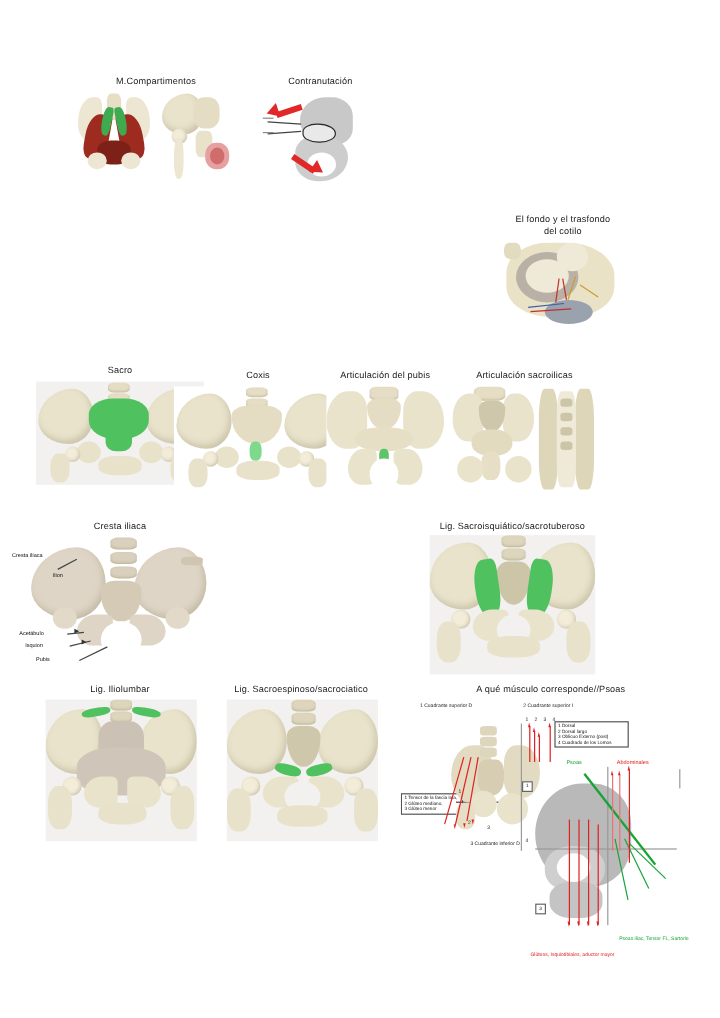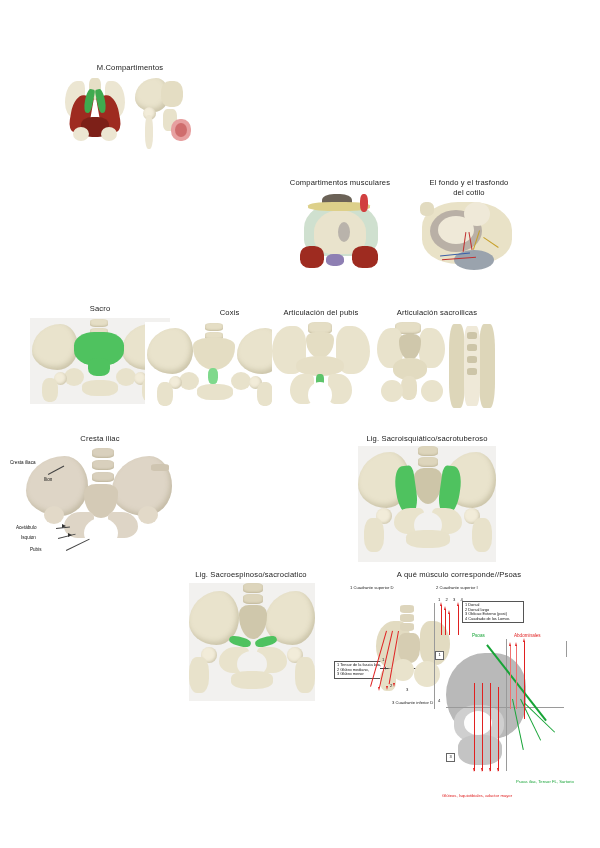--- a/index.html
+++ b/index.html
@@ -171,38 +171,45 @@
       <div class="ilium-l" style="left:4px;top:3px;width:34px;height:34px;"></div>
       <div class="bone" style="left:30px;top:6px;width:22px;height:26px;background:#e4ddc3;border-radius:40%;"></div>
       <div class="femhead" style="left:12px;top:32px;width:13px;height:13px;"></div>
       <div class="femur" style="left:14px;top:40px;width:8px;height:34px;"></div>
       <div class="bone" style="left:32px;top:34px;width:14px;height:22px;background:#e8e2cb;border-radius:30%;"></div>
       <div style="position:absolute;left:40px;top:44px;width:20px;height:22px;background:#e7a0a0;border-radius:45%;"></div>
       <div style="position:absolute;left:44px;top:48px;width:12px;height:14px;background:#cf6d6d;border-radius:50%;"></div>
     </div>
   </div>
 
-
-
-
-
-  <div class="panel" style="left:276px; top:178px; width:128px; height:110px;">
-    <div class="panel-title">Compartimentos musculares</div>
-    <div class="figure fig-white" style="left:22px; top:14px; width:84px; height:78px;">
-      <div style="position:absolute;left:6px;top:10px;width:74px;height:54px;background:#cfe0cf;border-radius:48% 48% 30% 30%;"></div>
-      <div style="position:absolute;left:16px;top:18px;width:52px;height:44px;background:#e9e3cc;border-radius:50% 50% 35% 35%;"></div>
-      <div style="position:absolute;left:24px;top:2px;width:30px;height:16px;background:#6b6257;border-radius:40%;"></div>
-      <div style="position:absolute;left:10px;top:10px;width:62px;height:9px;background:#ddd08a;border-radius:40%;"></div>
-      <div style="position:absolute;left:40px;top:30px;width:12px;height:20px;background:#b9b3ab;border-radius:50%;"></div>
-      <div style="position:absolute;left:2px;top:54px;width:24px;height:22px;background:#9e2b20;border-radius:40%;"></div>
-      <div style="position:absolute;left:54px;top:54px;width:26px;height:22px;background:#9e2b20;border-radius:40%;"></div>
-      <div style="position:absolute;left:28px;top:62px;width:18px;height:12px;background:#8e7fb3;border-radius:40%;"></div>
-      <div style="position:absolute;left:62px;top:2px;width:8px;height:18px;background:#d14040;border-radius:40%;"></div>
-    </div>
-  </div>
+  <div class="panel" style="left:212px; top:63px; width:110px; height:105px;">
+    <div class="panel-title">Contranutación</div>
+    <div class="figure fig-white" style="left:4px; top:14px; width:100px; height:78px;">
+      <div class="gray-b" style="position:absolute;left:34px;top:4px;width:44px;height:40px;border-radius:55% 45% 40% 60%;background:#c8c8c8;"></div>
+      <div class="gray-b" style="position:absolute;left:30px;top:36px;width:44px;height:38px;border-radius:40% 50% 55% 45%;background:#cdcdcd;"></div>
+      <div style="position:absolute;left:40px;top:50px;width:24px;height:20px;border-radius:50%;background:#ffffff;"></div>
+      <div style="position:absolute;left:36px;top:26px;width:26px;height:14px;border:1.4px solid #2a2a2a;border-radius:45% 55% 50% 50%;background:#e9e9e9;"></div>
+      <div class="arrow-red" style="left:6px;top:10px;width:30px;height:10px;">
+        <div style="position:absolute;left:8px;top:3px;width:22px;height:5px;background:#e02828;transform:rotate(-18deg);"></div>
+        <div style="position:absolute;left:0px;top:0px;width:0;height:0;border-top:6px solid transparent;border-bottom:6px solid transparent;border-right:10px solid #e02828;transform:rotate(-18deg);"></div>
+      </div>
+      <div class="arrow-red" style="left:26px;top:54px;width:32px;height:12px;">
+        <div style="position:absolute;left:0px;top:3px;width:22px;height:5px;background:#e02828;transform:rotate(34deg);"></div>
+        <div style="position:absolute;left:18px;top:4px;width:0;height:0;border-top:6px solid transparent;border-bottom:6px solid transparent;border-left:10px solid #e02828;transform:rotate(34deg);"></div>
+      </div>
+      <div class="callout-line" style="left:7px;top:24px;width:28px;transform:rotate(4deg);"></div>
+      <div class="callout-line" style="left:7px;top:34px;width:28px;transform:rotate(-4deg);"></div>
+      <div style="position:absolute;left:3px;top:21px;width:9px;height:1px;background:#8a8a8a;"></div>
+      <div style="position:absolute;left:3px;top:33px;width:9px;height:1px;background:#8a8a8a;"></div>
+    </div>
+  </div>
+
+
+
+
 
   <div class="panel" style="left:404px; top:178px; width:130px; height:110px;">
     <div class="panel-title">El fondo y el trasfondo
 del cotilo</div>
     <div class="figure fig-white" style="left:16px; top:24px; width:96px; height:68px;">
       <div style="position:absolute;left:2px;top:0px;width:90px;height:62px;background:#e9e2c7;border-radius:40% 45% 40% 40%;"></div>
       <div style="position:absolute;left:10px;top:8px;width:52px;height:42px;background:#b9b0a6;border-radius:50%;"></div>
       <div style="position:absolute;left:18px;top:14px;width:36px;height:28px;background:#efe9d8;border-radius:50%;"></div>
       <div style="position:absolute;left:44px;top:0px;width:26px;height:24px;background:#efe9d8;border-radius:50%;"></div>
       <div style="position:absolute;left:34px;top:48px;width:40px;height:20px;background:#9aa3ad;border-radius:50%;"></div>
@@ -228,21 +235,21 @@
       <div class="bone" style="left:34px;top:50px;width:20px;height:18px;"></div>
       <div class="bone" style="left:86px;top:50px;width:20px;height:18px;"></div>
       <div class="femhead" style="left:24px;top:54px;width:13px;height:13px;"></div>
       <div class="femhead" style="left:104px;top:54px;width:13px;height:13px;"></div>
       <div class="bone" style="left:12px;top:60px;width:16px;height:24px;border-radius:40%;"></div>
       <div class="bone" style="left:112px;top:60px;width:16px;height:24px;border-radius:40%;"></div>
       <div class="bone" style="left:52px;top:62px;width:36px;height:16px;border-radius:40%;"></div>
     </div>
   </div>
 
-  <div class="panel" style="left:145px; top:308px; width:140px; height:100px;padding-left:29px;">
+  <div class="panel" style="left:145px; top:308px; width:140px; height:100px;">
     <div class="panel-title">Coxis</div>
     <div class="figure fig-white" style="left:0px; top:14px; width:140px; height:86px;">
       <div class="ilium-l" style="left:2px;top:6px;width:46px;height:46px;"></div>
       <div class="ilium-r" style="left:92px;top:6px;width:46px;height:46px;"></div>
       <div class="vert" style="left:60px;top:1px;width:18px;height:8px;"></div>
       <div class="vert" style="left:60px;top:10px;width:18px;height:8px;"></div>
       <div class="sacrum" style="left:48px;top:16px;width:42px;height:32px;"></div>
       <div class="green-d" style="position:absolute;left:63px;top:46px;width:10px;height:16px;border-radius:40%;background:#7fd98c;"></div>
       <div class="bone" style="left:34px;top:50px;width:20px;height:18px;"></div>
       <div class="bone" style="left:86px;top:50px;width:20px;height:18px;"></div>
@@ -286,21 +293,21 @@
       <div class="bone" style="left:32px;top:2px;width:16px;height:84px;background:#ddd6b9;border-radius:30%;"></div>
       <div class="bone" style="left:17px;top:4px;width:16px;height:80px;background:#efe9d8;border-radius:24%;"></div>
       <div style="position:absolute;left:20px;top:10px;width:10px;height:7px;background:#cdc5a8;border-radius:30%;"></div>
       <div style="position:absolute;left:20px;top:22px;width:10px;height:7px;background:#cdc5a8;border-radius:30%;"></div>
       <div style="position:absolute;left:20px;top:34px;width:10px;height:7px;background:#cdc5a8;border-radius:30%;"></div>
       <div style="position:absolute;left:20px;top:46px;width:10px;height:7px;background:#cdc5a8;border-radius:30%;"></div>
     </div>
   </div>
 
   <div class="panel" style="left:8px; top:434px; width:178px; height:130px;">
-    <div class="panel-title" style="left:22px; width:140px;">Cresta iliac</div>
+    <div class="panel-title" style="left:22px; width:140px;">Cresta iliaca</div>
     <div class="figure fig-white" style="left:0px; top:12px; width:178px; height:118px;">
       <div class="ilium-l" style="left:18px;top:10px;width:62px;height:60px;background:#ded5c6;"></div>
       <div class="ilium-r" style="left:104px;top:10px;width:60px;height:60px;background:#ded5c6;"></div>
       <div class="vert" style="left:84px;top:2px;width:22px;height:10px;background:#d9d0bd;"></div>
       <div class="vert" style="left:84px;top:14px;width:22px;height:10px;background:#d9d0bd;"></div>
       <div class="vert" style="left:84px;top:26px;width:22px;height:10px;background:#d9d0bd;"></div>
       <div class="sacrum" style="left:76px;top:38px;width:34px;height:34px;background:#d4cab6;"></div>
       <div class="bone" style="left:56px;top:66px;width:30px;height:26px;background:#ded5c6;border-radius:60% 20% 30% 50%;"></div>
       <div class="bone" style="left:100px;top:66px;width:30px;height:26px;background:#ded5c6;border-radius:20% 60% 50% 30%;"></div>
       <div style="position:absolute;left:76px;top:72px;width:34px;height:30px;background:#ffffff;border-radius:50%;"></div>
@@ -338,20 +345,40 @@
       <div class="bone" style="left:74px;top:62px;width:30px;height:26px;background:#e9e3cc;border-radius:20% 60% 50% 30%;"></div>
       <div style="position:absolute;left:56px;top:66px;width:28px;height:26px;background:#f2f1ef;border-radius:50%;"></div>
       <div class="femhead" style="left:18px;top:62px;width:16px;height:16px;"></div>
       <div class="femhead" style="left:106px;top:62px;width:16px;height:16px;"></div>
       <div class="bone" style="left:6px;top:72px;width:20px;height:34px;border-radius:40%;"></div>
       <div class="bone" style="left:114px;top:72px;width:20px;height:34px;border-radius:40%;"></div>
       <div class="bone" style="left:48px;top:84px;width:44px;height:18px;border-radius:40%;"></div>
     </div>
   </div>
 
+  <div class="panel" style="left:30px; top:570px; width:140px; height:132px;">
+    <div class="panel-title">Lig. Iliolumbar</div>
+    <div class="figure fig-gray" style="left:8px; top:13px; width:126px; height:118px;">
+      <div class="ilium-l" style="left:0px;top:8px;width:48px;height:54px;"></div>
+      <div class="ilium-r" style="left:78px;top:8px;width:48px;height:54px;"></div>
+      <div class="vert" style="left:54px;top:0px;width:18px;height:9px;background:#ddd5bc;"></div>
+      <div class="vert" style="left:54px;top:10px;width:18px;height:9px;background:#ddd5bc;"></div>
+      <div class="green" style="position:absolute;left:30px;top:7px;width:24px;height:7px;border-radius:40%;background:#4fc25f;transform:rotate(-10deg);"></div>
+      <div class="green" style="position:absolute;left:72px;top:7px;width:24px;height:7px;border-radius:40%;background:#4fc25f;transform:rotate(10deg);"></div>
+      <div style="position:absolute;left:44px;top:18px;width:38px;height:46px;background:#cbc1b4;border-radius:30% 30% 45% 45%;"></div>
+      <div style="position:absolute;left:26px;top:40px;width:74px;height:40px;background:#cfc5b8;border-radius:40%;"></div>
+      <div class="bone" style="left:32px;top:64px;width:28px;height:26px;background:#e9e3cc;border-radius:60% 20% 30% 50%;"></div>
+      <div class="bone" style="left:68px;top:64px;width:28px;height:26px;background:#e9e3cc;border-radius:20% 60% 50% 30%;"></div>
+      <div class="femhead" style="left:14px;top:64px;width:16px;height:16px;"></div>
+      <div class="femhead" style="left:96px;top:64px;width:16px;height:16px;"></div>
+      <div class="bone" style="left:2px;top:72px;width:20px;height:36px;border-radius:40%;"></div>
+      <div class="bone" style="left:104px;top:72px;width:20px;height:36px;border-radius:40%;"></div>
+      <div class="bone" style="left:44px;top:86px;width:40px;height:18px;border-radius:40%;"></div>
+    </div>
+  </div>
 
   <div class="panel" style="left:175px; top:570px; width:152px; height:132px;">
     <div class="panel-title">Lig. Sacroespinoso/sacrociatico</div>
     <div class="figure fig-gray" style="left:14px; top:13px; width:126px; height:118px;">
       <div class="ilium-l" style="left:0px;top:8px;width:50px;height:54px;"></div>
       <div class="ilium-r" style="left:76px;top:8px;width:50px;height:54px;"></div>
       <div class="vert" style="left:54px;top:0px;width:20px;height:10px;background:#ddd5bc;"></div>
       <div class="vert" style="left:54px;top:11px;width:20px;height:10px;background:#ddd5bc;"></div>
       <div class="sacrum" style="left:50px;top:22px;width:28px;height:34px;background:#cfc7ab;"></div>
       <div class="green" style="position:absolute;left:40px;top:54px;width:22px;height:9px;border-radius:40%;background:#4fc25f;transform:rotate(14deg);"></div>

